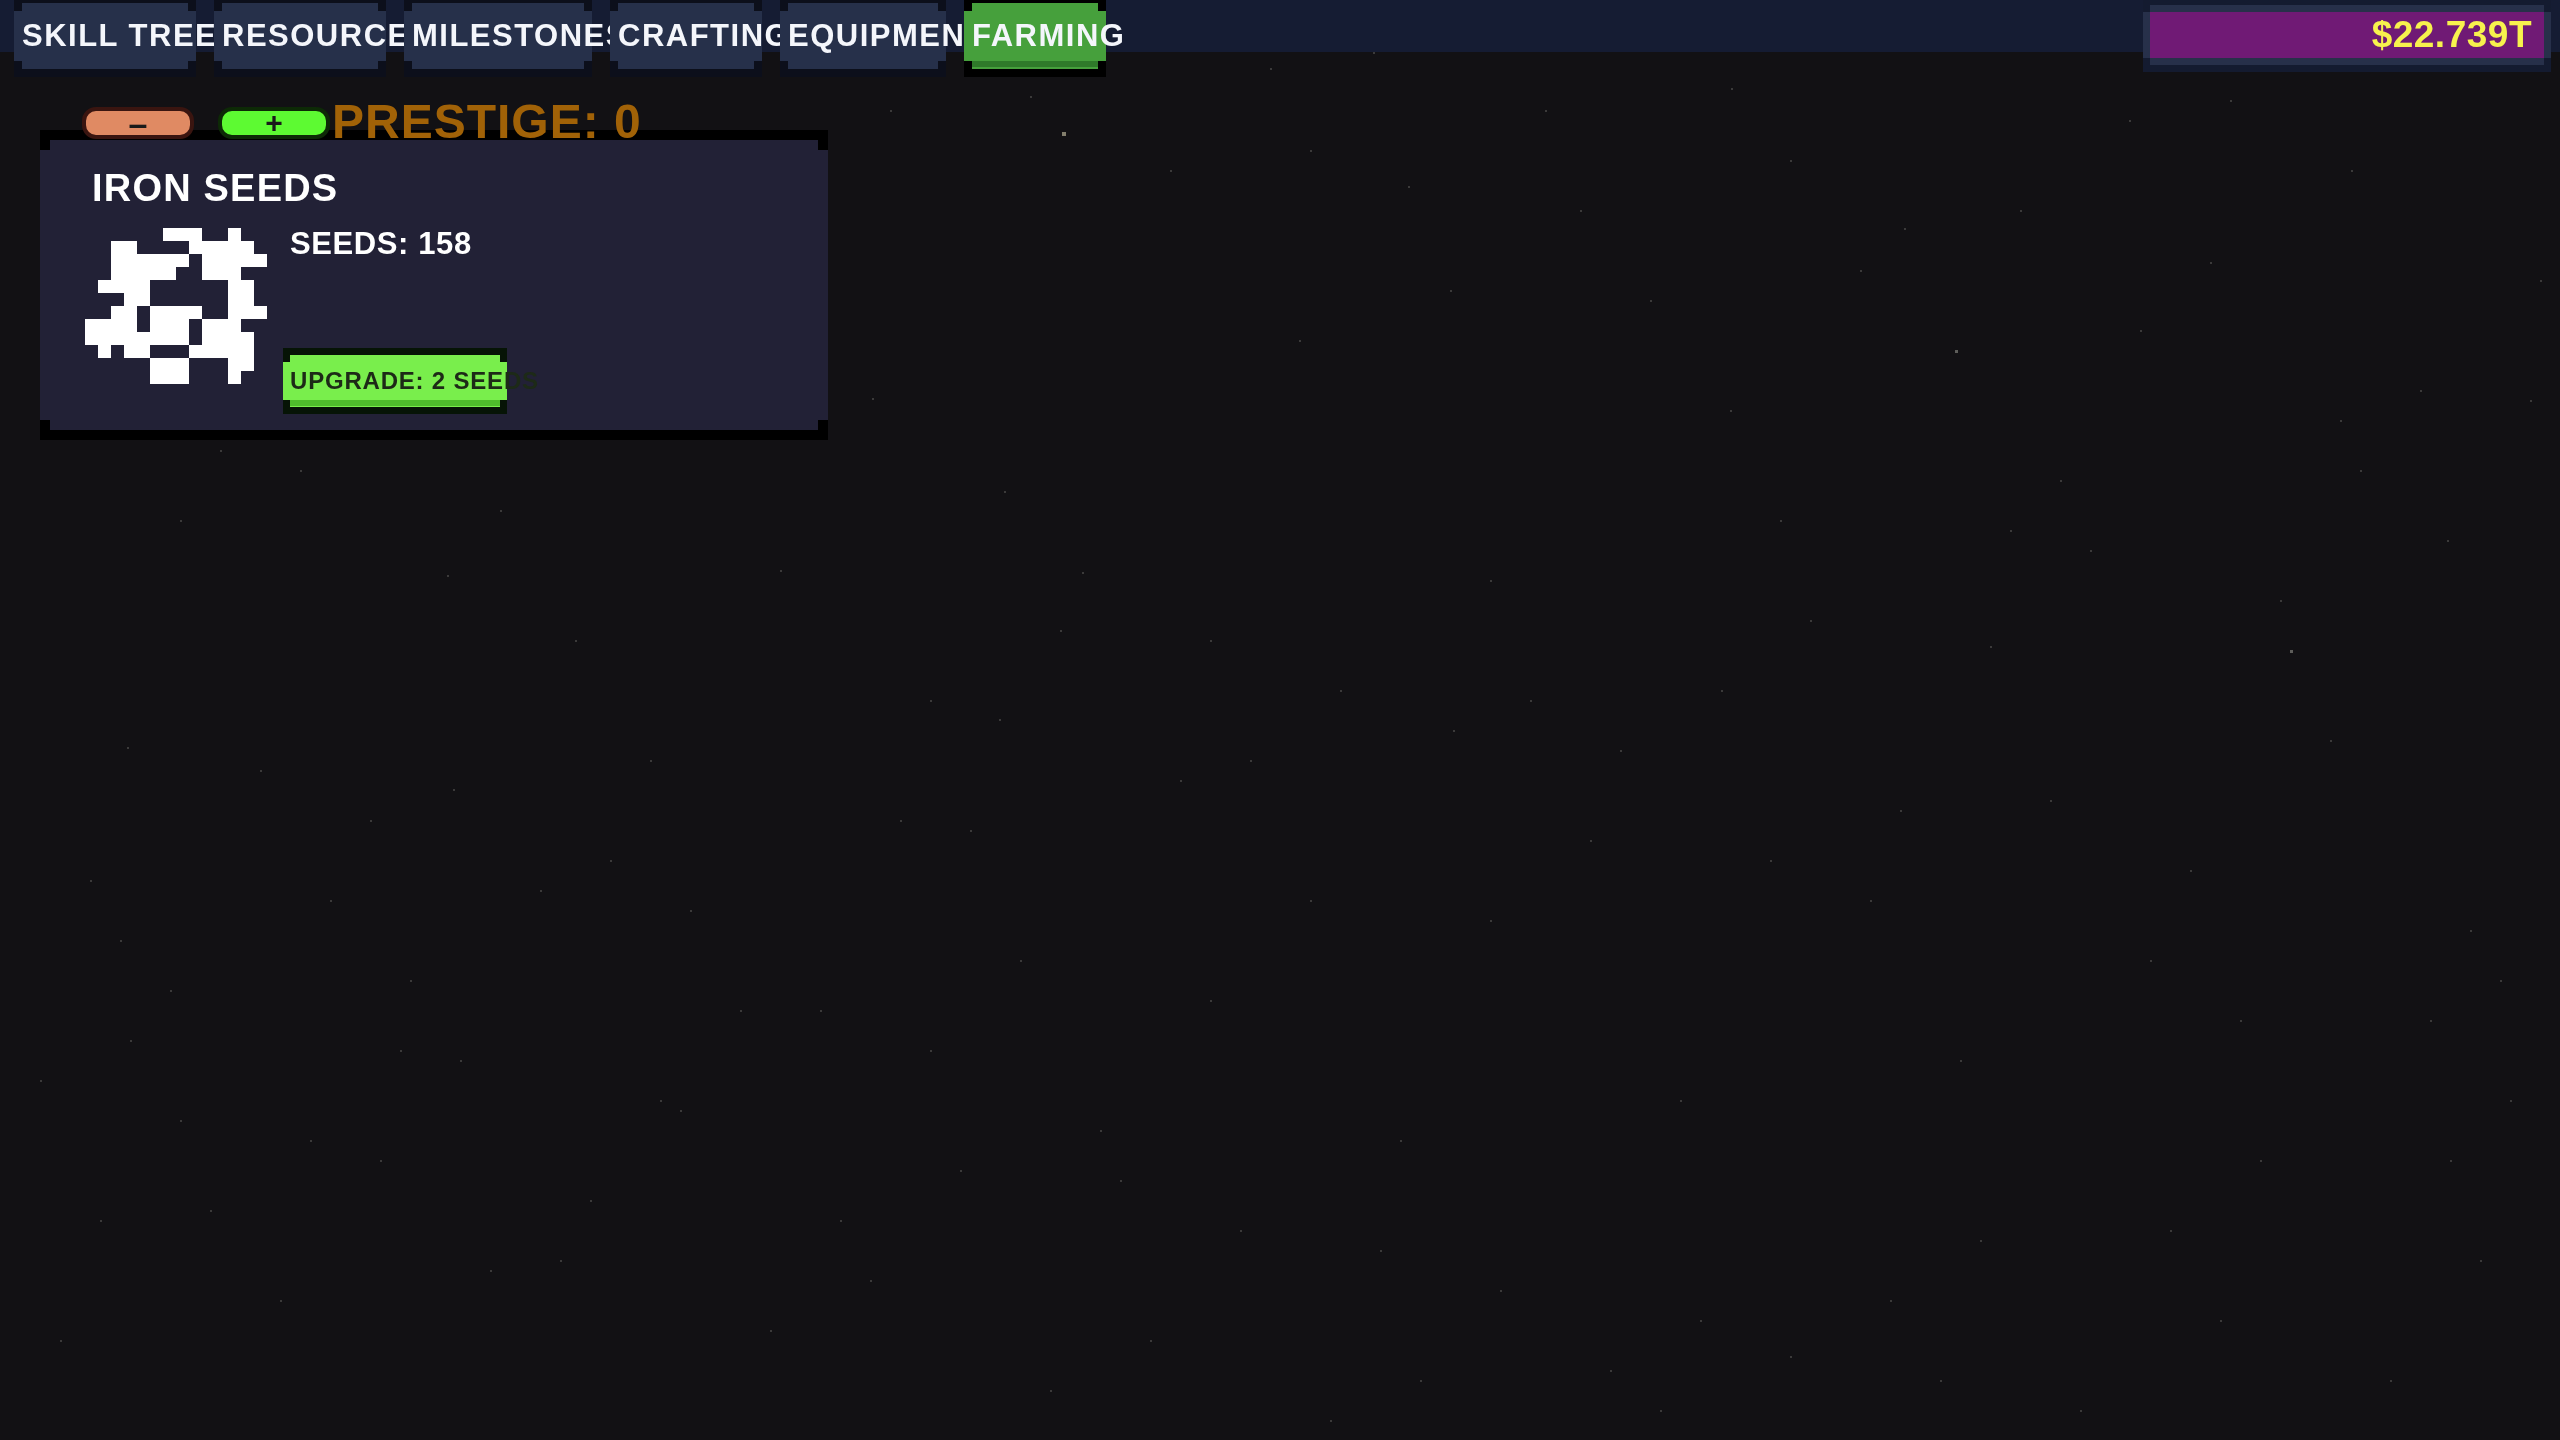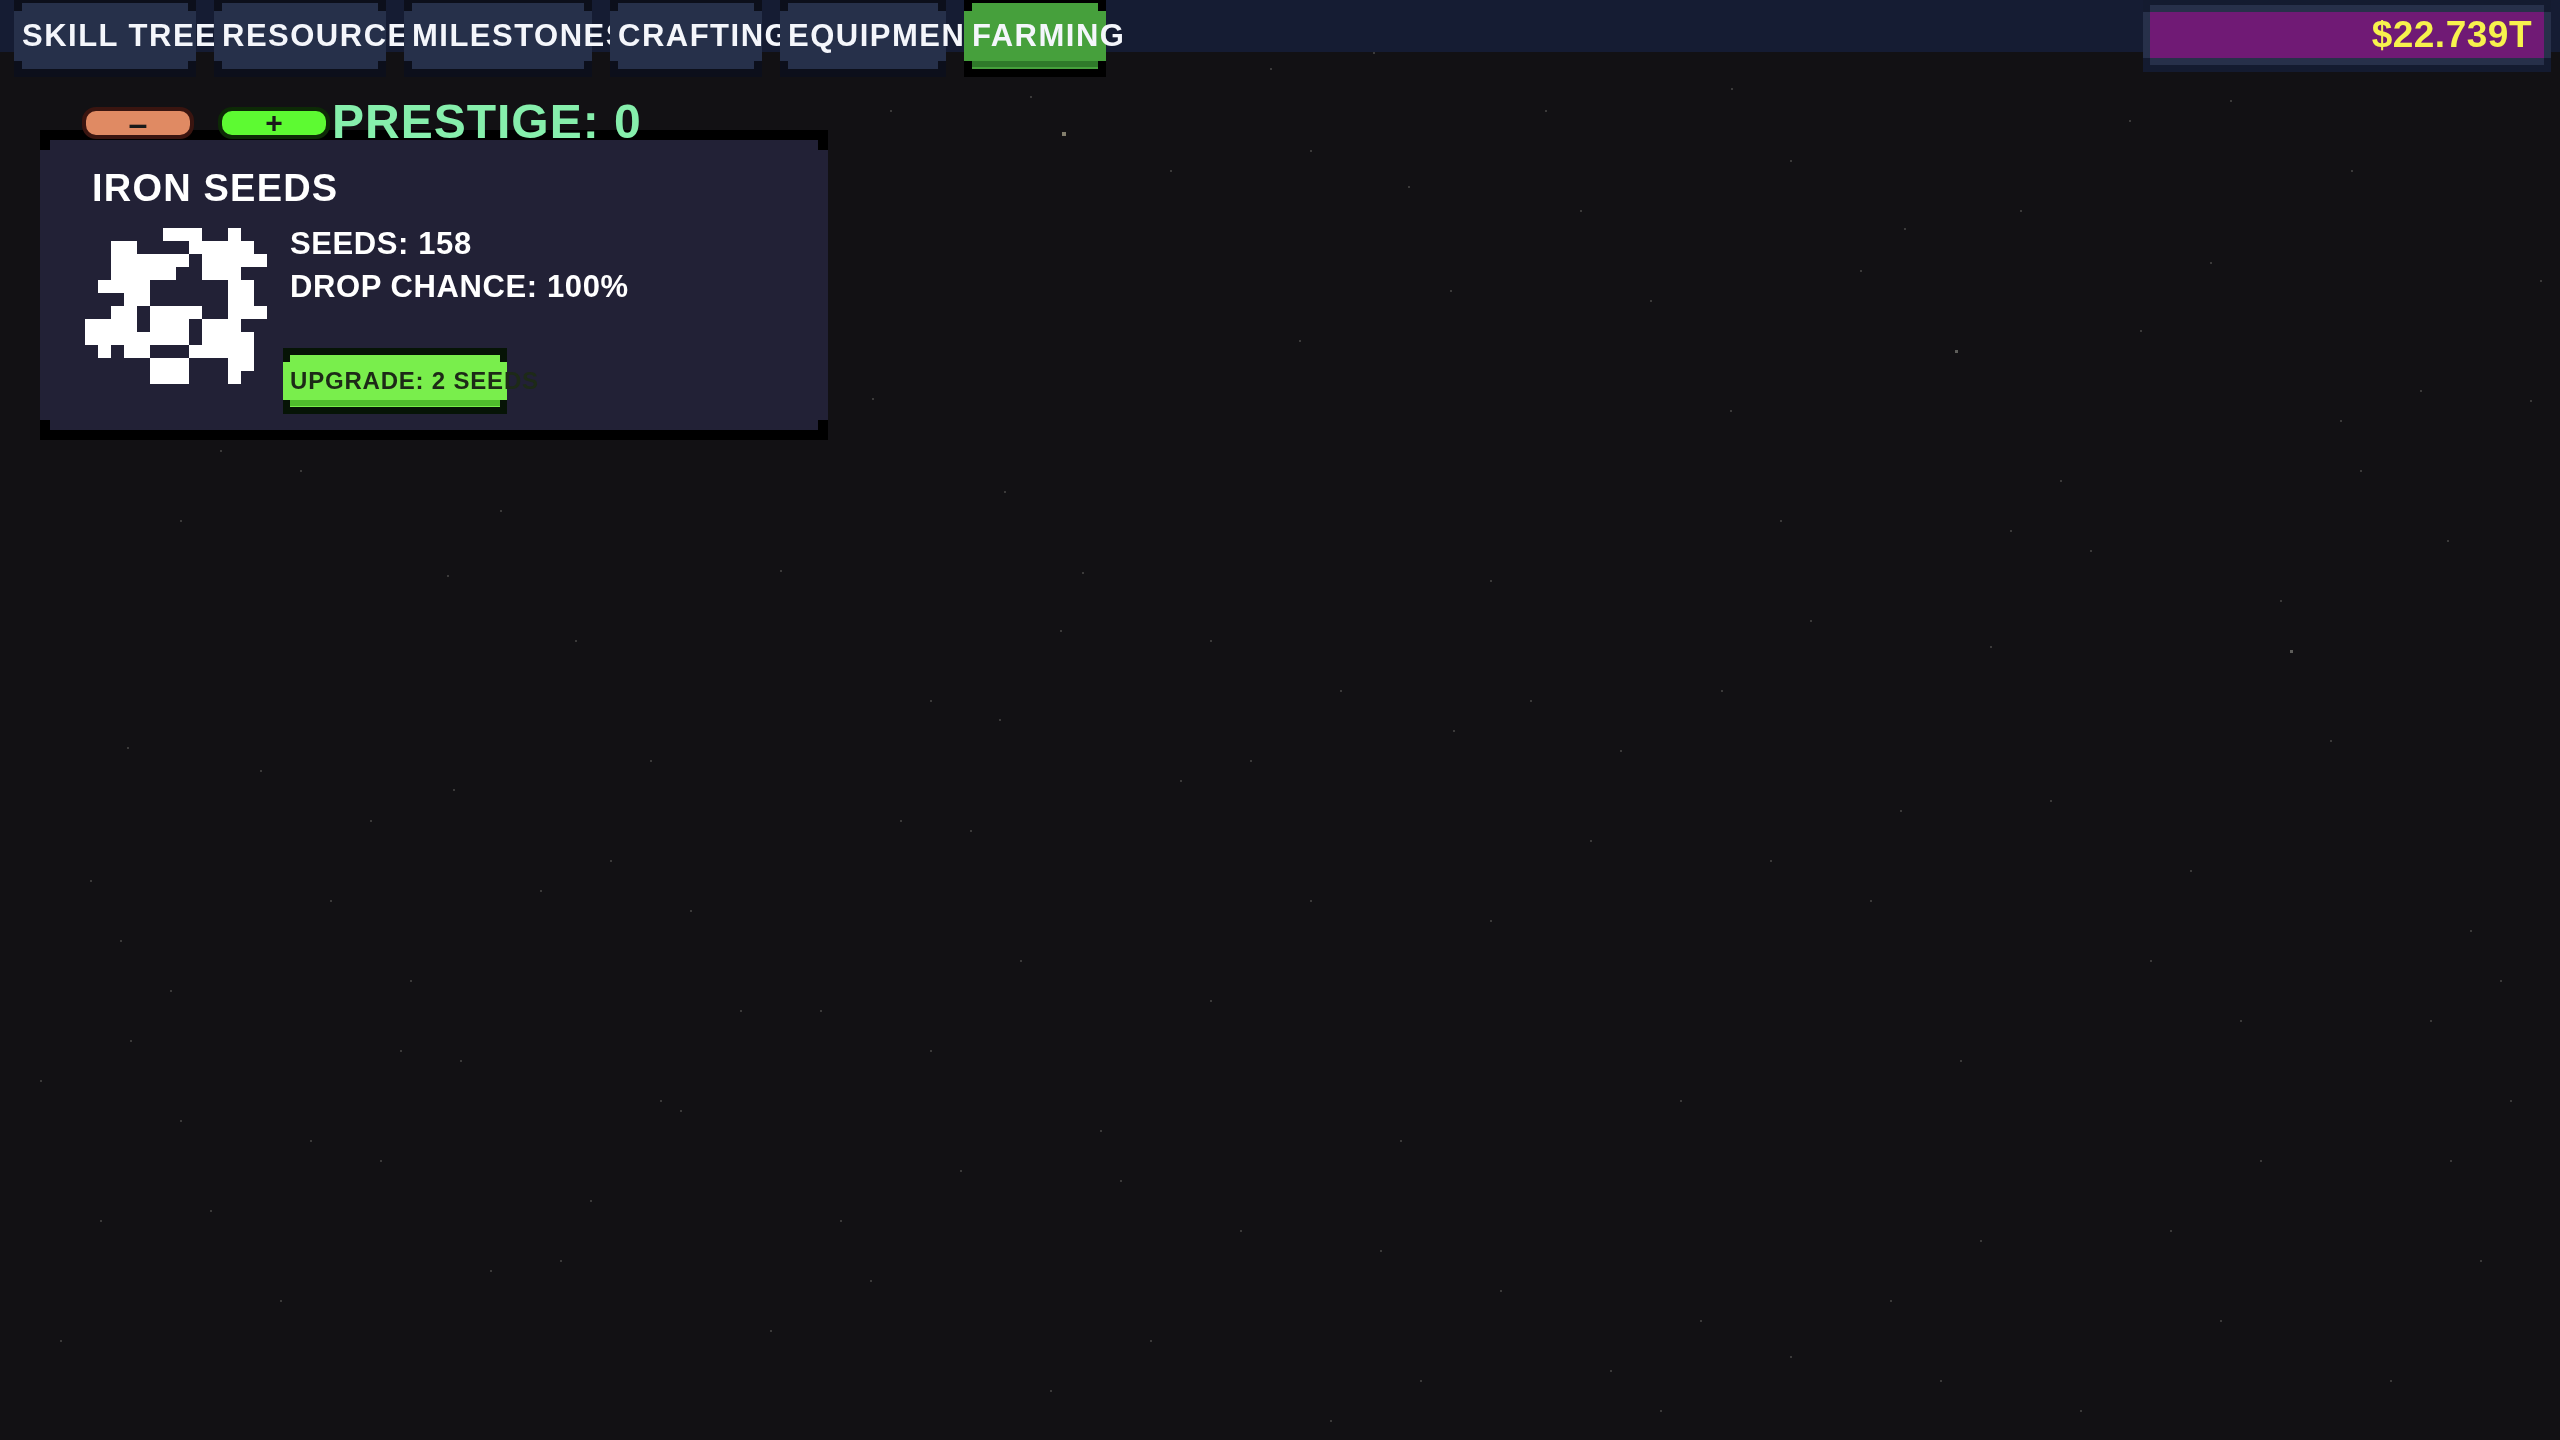--- a/index.html
+++ b/index.html
@@ -146,21 +146,21 @@
     line-height:1;
     font-family:"Liberation Sans", sans-serif;
   }
   #btn-minus .glyph { font-size:34px; }
 
   #prestige-label {
     position:absolute;
     left:332px; top:96px;
     font-size:48px;
     font-weight:bold;
-    color:#86efac;
+    color:#a16207;
     letter-spacing:1px;
     line-height:52px;
     white-space:nowrap;
     font-family:"Liberation Sans", sans-serif;
     z-index:19;
   }
 
   #cores-panel {
     position:absolute;
     right:18px; top:100px;
@@ -556,19 +556,18 @@
         <div class="px" style="left: 143px; top: 130px; width: 13px; height: 13px;"></div>
         <div class="px" style="left: 156px; top: 130px; width: 13px; height: 13px;"></div>
         <div class="px" style="left: 65px; top: 143px; width: 13px; height: 13px;"></div>
         <div class="px" style="left: 78px; top: 143px; width: 13px; height: 13px;"></div>
         <div class="px" style="left: 91px; top: 143px; width: 13px; height: 13px;"></div>
         <div class="px" style="left: 143px; top: 143px; width: 13px; height: 13px;"></div>
       </div>
 
     <div id="card-stats">
         <div class="stat-line">SEEDS: 158</div>
-        <div class="stat-line">DROP CHANCE: 100%</div>
       </div>
 
     <div id="upgrade-btn">UPGRADE: 2 SEEDS</div>
   </div>
 
 </div>
 
 </body></html>

